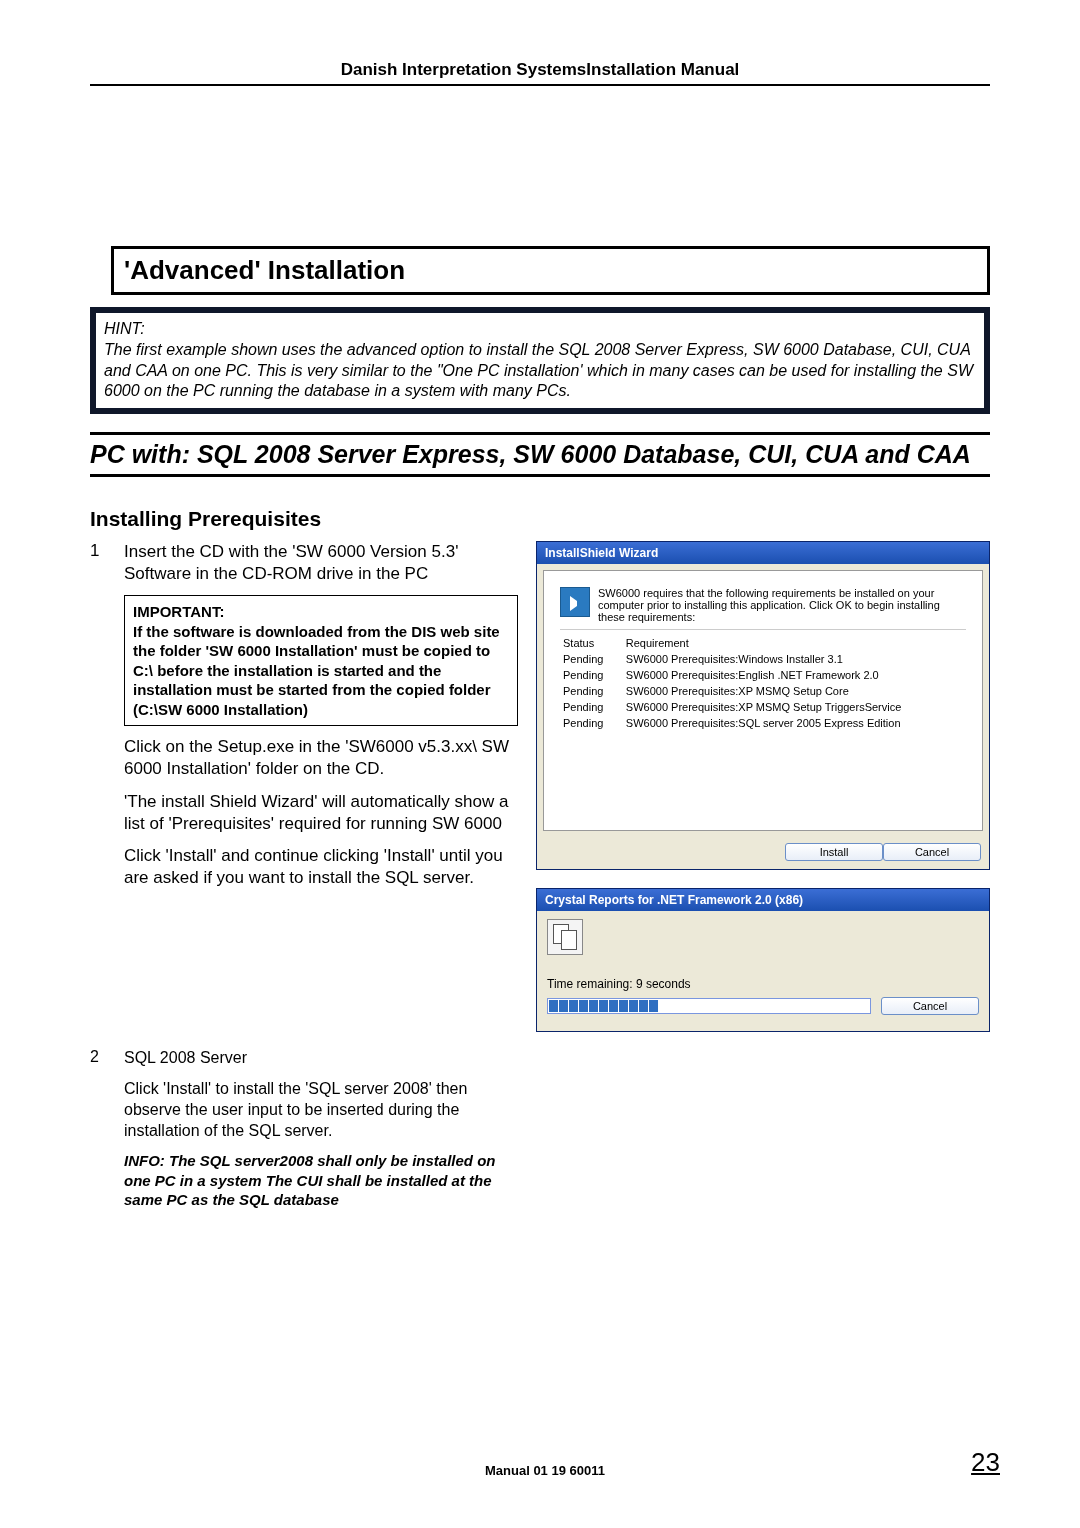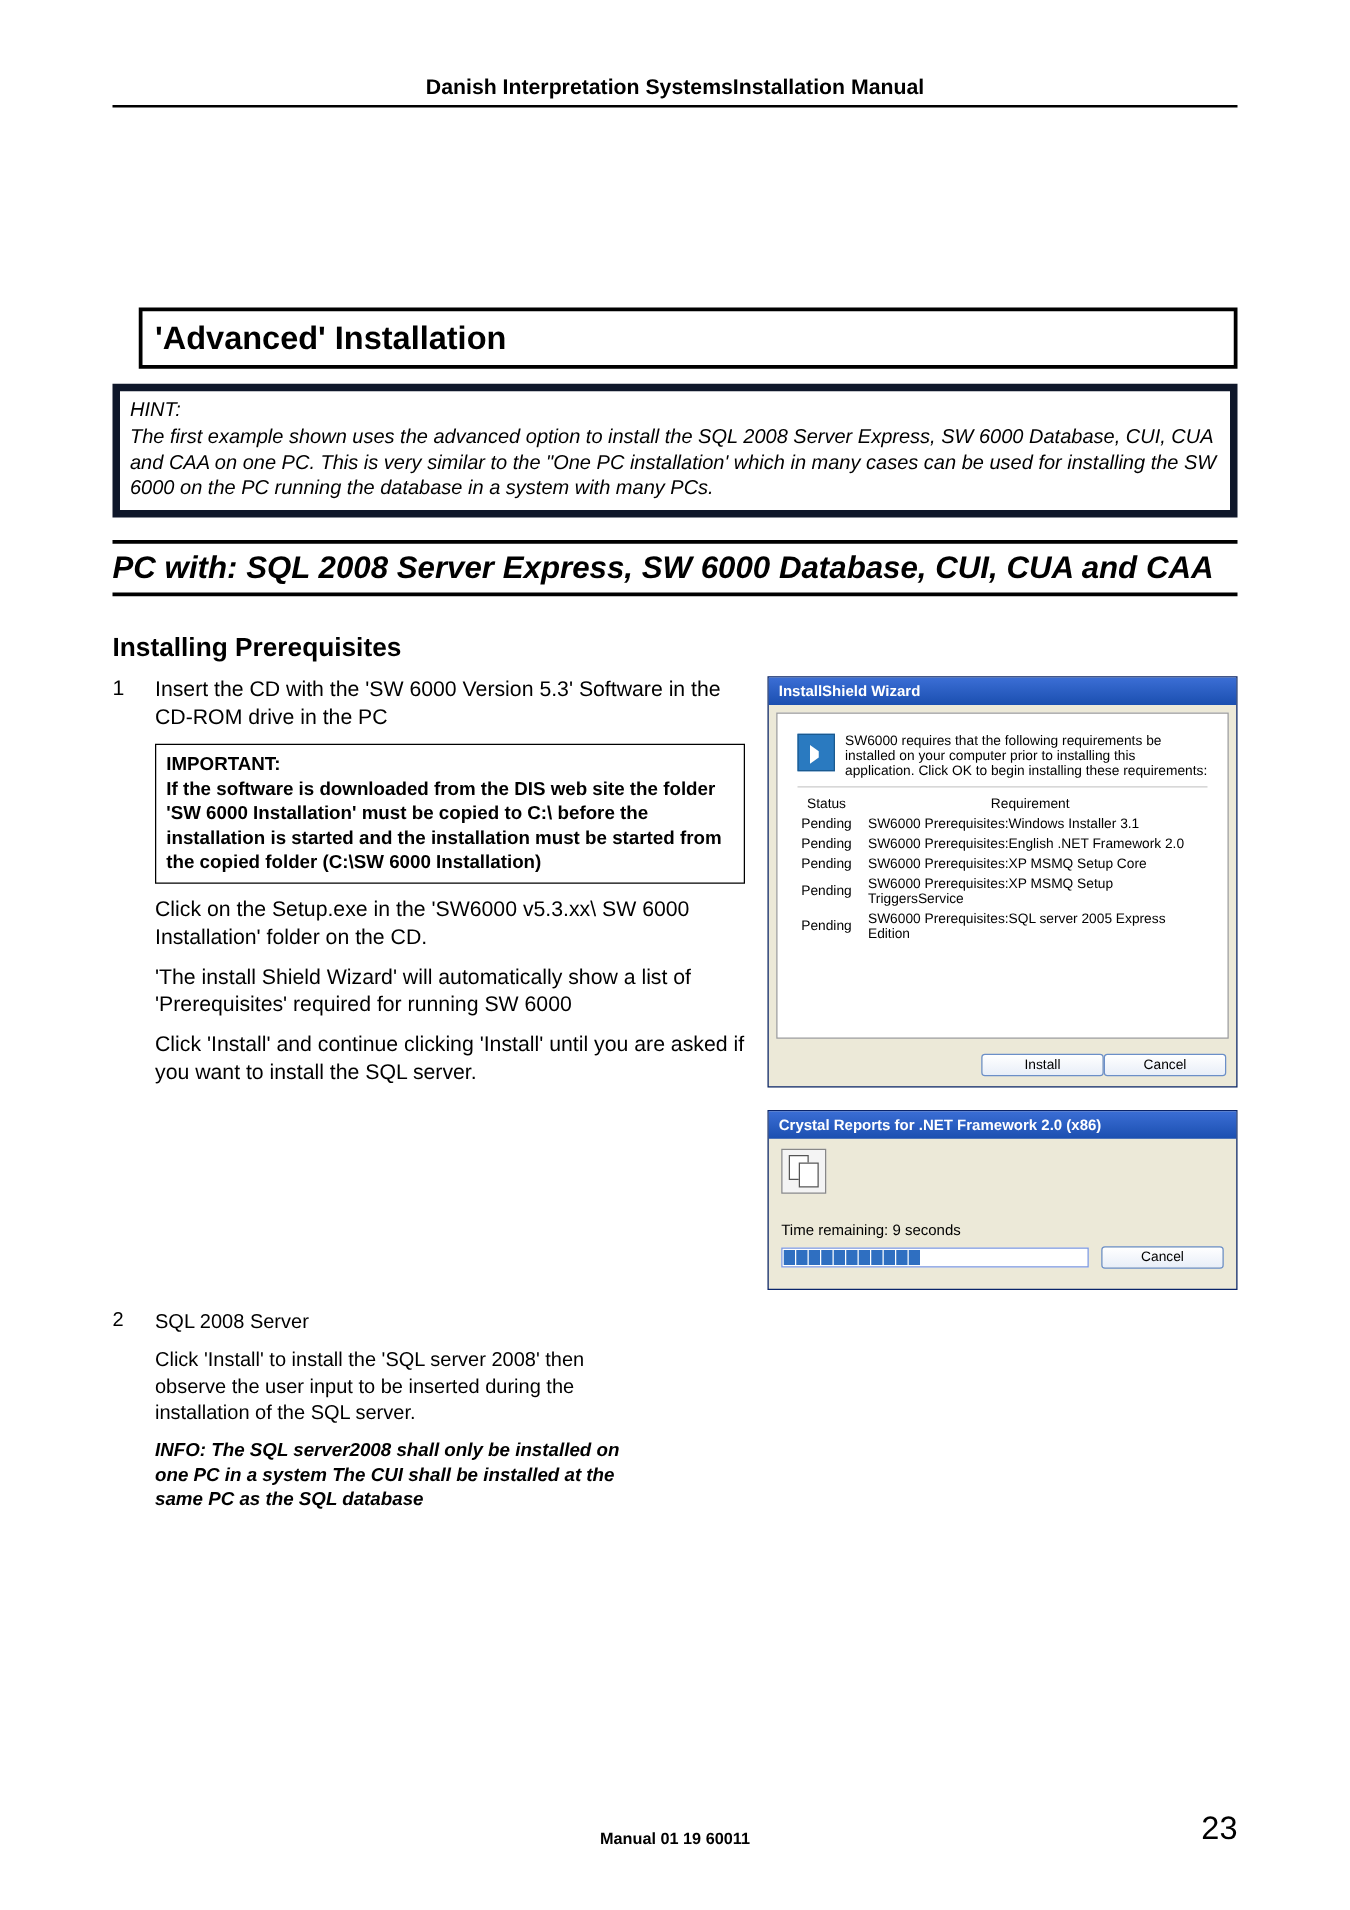--- a/index.html
+++ b/index.html
@@ -69,21 +69,21 @@
   }
   .two-col {
     display: flex;
     gap: 18px;
   }
   .left-col {
     flex: 1;
     font-size: 17px;
   }
   .right-col {
-    width: 376px;
+    width: 454px;
     flex-shrink: 0;
   }
   ol.steps {
     list-style: none;
     padding: 0;
     margin: 0;
     counter-reset: step;
   }
   ol.steps > li {
     display: flex;
@@ -154,21 +154,21 @@
     border-left:7px solid #fff;
     border-top:5px solid transparent;
     border-bottom:5px solid transparent;
     top:8px;
   }
   .req-table {
     font-size: 11px;
     width:100%;
   }
   .req-table th {
-    text-align: center;
+    text-align: left;
     font-weight: normal;
     padding-right: 10px;
   }
   .req-table td { padding-right: 10px; }
   .req-list-wrap{
     border-top:1px solid #ccc;
     padding-top:4px;
     height: 180px;
   }
   .dlg-buttons {
@@ -238,25 +238,26 @@
     display:flex;
     gap:10px;
     align-items:center;
   }
   .dlg2-row .progress-outer{flex:1;}
 
   .footer {
     position: absolute;
     bottom: 50px;
     left: 90px;
-    right: 90px;
+    right: 80px;
     display: flex;
     justify-content: space-between;
     align-items: flex-end;
     font-size: 14px;
+    text-decoration: underline;
   }
   .footer .pn { font-size: 26px; }
   .footer .mid {
     position:absolute;
     left:0; right:0;
     text-align:center;
     font-weight:bold;
     font-size:13px;
   }
 </style>

